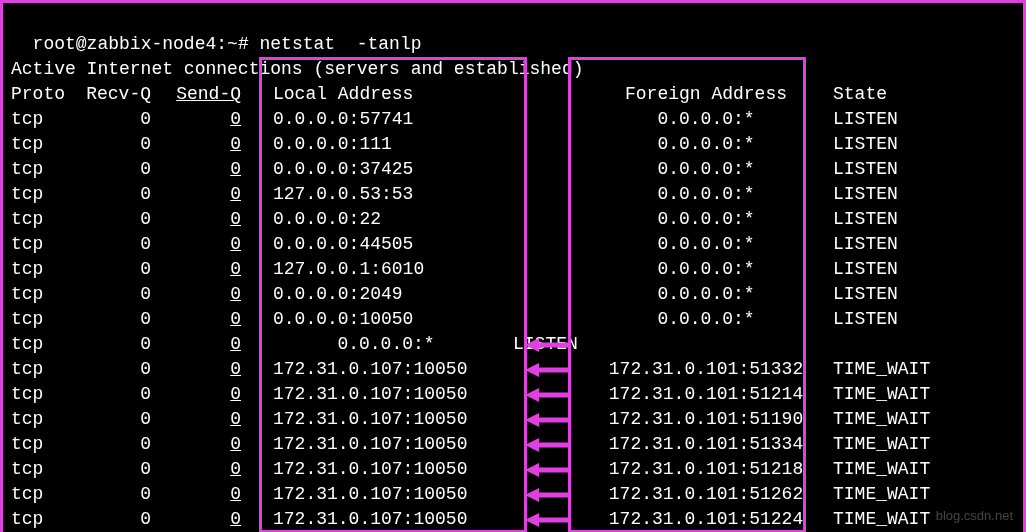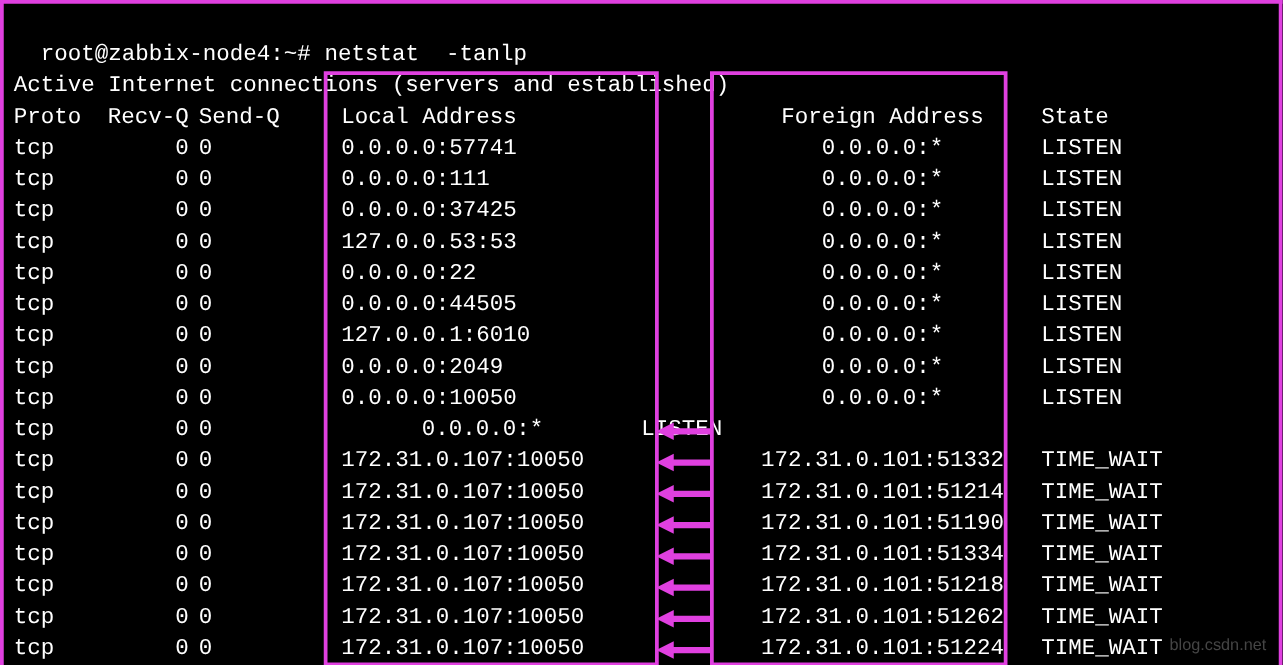--- a/index.html
+++ b/index.html
@@ -18,21 +18,21 @@
     border-bottom: none;
   }
   .prompt-line { white-space: pre; }
   .active-line { color: #fff; margin-bottom: 0; }
   .header-row, .data-row {
     display: flex;
     white-space: pre;
   }
   .col-proto { width: 68px; }
   .col-recvq { width: 80px; text-align: right; padding-right: 8px;}
-  .col-sendq { width: 90px; padding-right: 8px;}
+  .col-sendq { width: 90px; text-align: right; padding-right: 8px; text-decoration: underline;}
   .col-local { width: 300px; padding-left: 4px; margin-left: 20px;}
   .col-foreign{ width: 264px; padding-left: 10px; text-align: center;}
   .col-state { width: 140px; }
   .watermark {
     position: absolute;
     right: 10px;
     bottom: 4px;
     color: #737373;
     font-size: 13px;
     opacity: 0.6;

